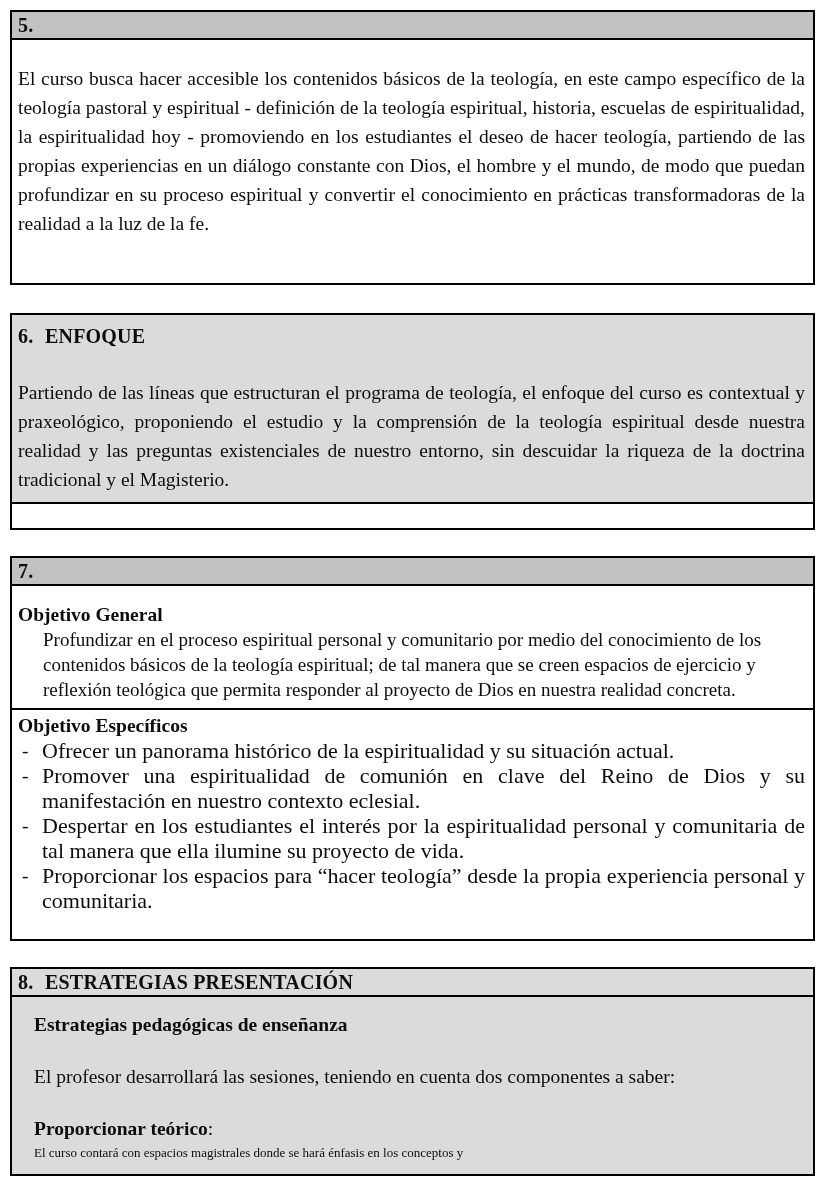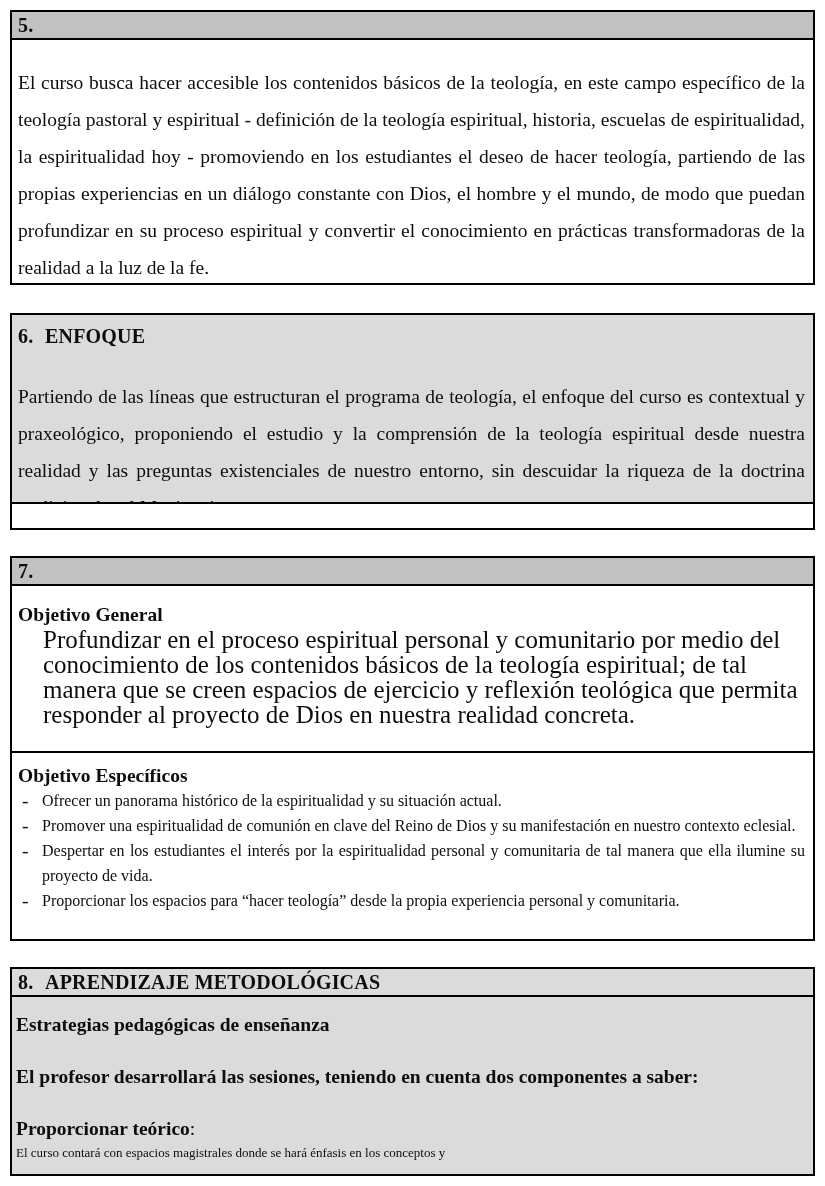--- a/index.html
+++ b/index.html
@@ -37,21 +37,21 @@
     padding: 0 6px;
     font-weight: bold;
     font-size: 20px;
     letter-spacing: 0.2px;
   }
   .box-header .num { min-width: 27px; }
   .para {
     font-size: 19.5px;
     text-align: justify;
   }
-  .loose { line-height: 37px; }
+  .loose { line-height: 29px; }
 
   
   .sec5 { height: 275px; margin-bottom: 28px; }
   .sec5-body { padding: 24px 8px 0 6px; }
 
   
   .sec6 { height: 217px; margin-bottom: 26px; display: flex; flex-direction: column; }
   .sec6-cell {
     background: var(--cell_gray);
     flex: 1 1 auto;
@@ -65,55 +65,55 @@
     line-height: 29px;
     display: flex;
     margin-bottom: 27px;
     letter-spacing: 0.2px;
   }
   .inline-header .num { min-width: 27px; }
   .sec6-empty { height: 24px; background: #fff; flex: 0 0 auto; }
 
   
   .sec7 { height: 385px; margin-bottom: 26px; }
-  .sec7-row1 { padding: 16px 8px 24px 6px; }
-  .sec7-row2 { border-top: 2px solid var(--border_black); padding: 10px 8px 0 6px; }
+  .sec7-row1 { padding: 16px 8px 6px 6px; }
+  .sec7-row2 { border-top: 2px solid var(--border_black); padding: 3px 8px 0 6px; }
   .subhead {
     font-weight: bold;
     font-size: 19.5px;
     line-height: 25px;
   }
   .indent-para {
     margin-left: 25px;
-    font-size: 25px;
+    font-size: 19px;
     line-height: 25px;
     text-align: left;
   }
   .dash-list { list-style: none; }
   .dash-item { display: flex; }
   .dash-marker {
     flex: 0 0 24px;
     font-size: 19.5px;
     line-height: 25px;
     padding-left: 4px;
   }
   .dash-text {
     flex: 1 1 auto;
-    font-size: 16px;
+    font-size: 22px;
     line-height: 25px;
     text-align: justify;
   }
 
   
   .sec8 { height: 209px; background: var(--cell_gray); }
   .sec8 .box-header { background: var(--cell_gray); }
-  .sec8-body { padding: 16px 8px 0 4px; background: var(--cell_gray); }
+  .sec8-body { padding: 16px 8px 0 22px; background: var(--cell_gray); }
   .sec8-body .subhead { line-height: 24px; }
   .mb-gap { margin-bottom: 28px; }
-  .sec8-para { font-size: 19.5px; line-height: 24px; text-align: left; font-weight: bold; }
+  .sec8-para { font-size: 19.5px; line-height: 24px; text-align: left; }
   .sec8-para-justify { font-size: 13px; line-height: 24px; text-align: justify; }
   .colon { font-weight: normal; }
 </style>
 </head>
 <body>
 
 <div class="page">
 
   <section class="box sec5">
     <div class="box-header">
@@ -162,21 +162,21 @@
           <span class="dash-marker">-</span>
           <span class="dash-text">Proporcionar los espacios para “hacer teología” desde la propia experiencia personal y comunitaria.</span>
         </li>
       </ul>
     </div>
   </section>
 
   <section class="box sec8">
     <div class="box-header">
       <span class="num">8.</span>
-      <span class="title">APRENDIZAJE METODOLÓGICAS</span>
+      <span class="title">ESTRATEGIAS PRESENTACIÓN</span>
     </div>
     <div class="sec8-body">
       <h3 class="subhead mb-gap">Estrategias pedagógicas de enseñanza</h3>
       <p class="sec8-para mb-gap">El profesor desarrollará las sesiones, teniendo en cuenta dos componentes a saber:</p>
       <h3 class="subhead"><span>Proporcionar teórico</span><span class="colon">:</span></h3>
       <p class="sec8-para-justify">El curso contará con espacios magistrales donde se hará énfasis en los conceptos y</p>
     </div>
   </section>
 
 </div>

